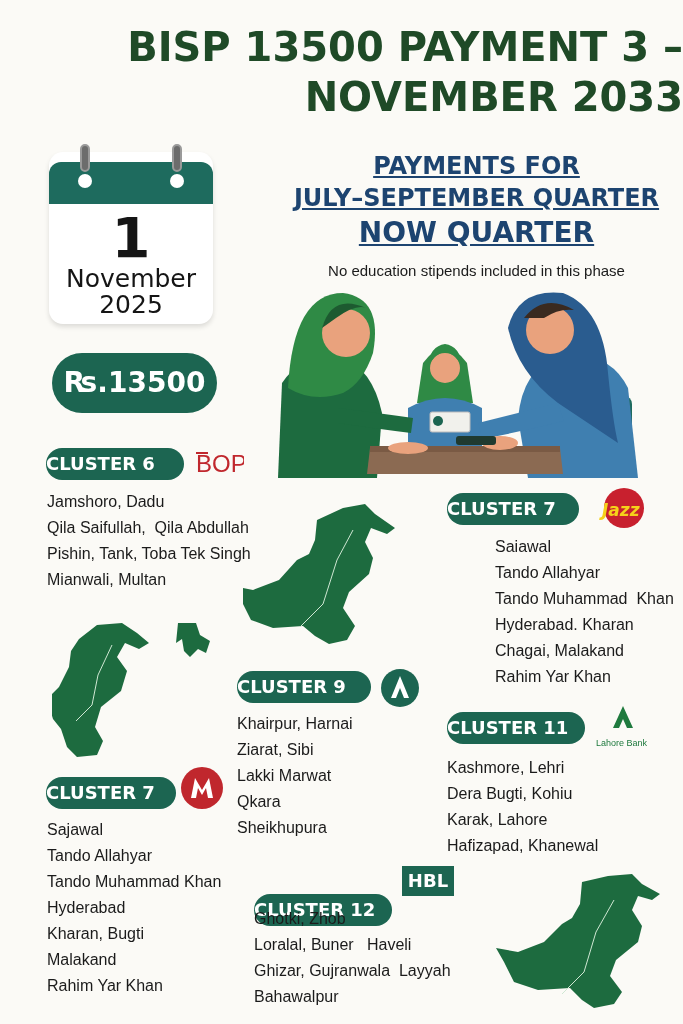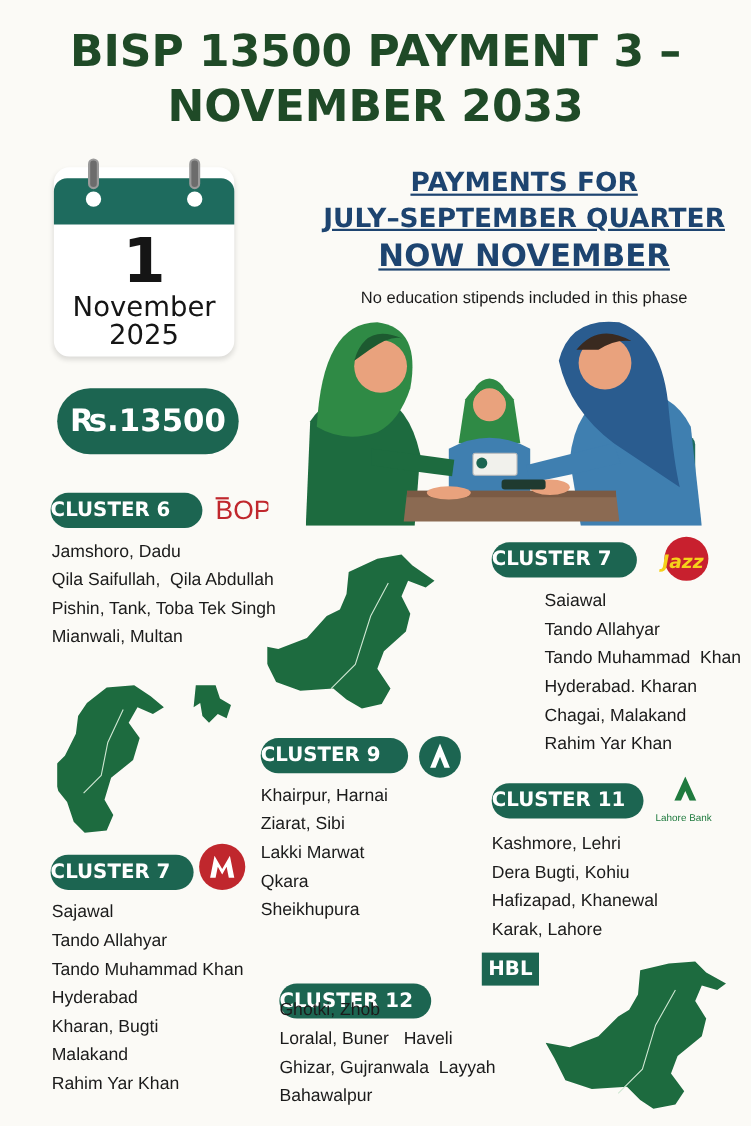--- a/index.html
+++ b/index.html
@@ -8,21 +8,21 @@
     background: #fbfaf6;
     font-family: "Liberation Sans", "DejaVu Sans", sans-serif;
     position: relative;
     color: #1b1b1b;
   }
   .abs { position: absolute; }
 
   
   .title {
     left: 0; width: 683px; top: 22px;
-    text-align: center;
+    text-align: right;
     color: #1f4a27;
     font-family: "DejaVu Sans", sans-serif;
     font-weight: bold;
     font-size: 40px;
     line-height: 50px;
     letter-spacing: 0px;
   }
 
   
   .calendar {
@@ -119,21 +119,21 @@
   <div class="cal-day">1</div>
   <div class="cal-month">November</div>
   <div class="cal-year">2025</div>
 </div>
 
 <div class="abs amount">₨.13500</div>
 
 <div class="abs headline">
   <div class="l1">PAYMENTS FOR</div>
   <div class="l2">JULY–SEPTEMBER QUARTER</div>
-  <div class="l3">NOW NOVEMBER</div>
+  <div class="l3">NOW QUARTER</div>
 </div>
 <div class="abs subnote">No education stipends included in this phase</div>
 
 <svg class="abs illus" viewBox="0 0 360 190">
 
   <rect x="320" y="108" width="34" height="75" rx="8" fill="#1e6b5e"></rect>
 
   <path d="M145 75 q22 -30 44 0 l6 40 h-56 z" fill="#2f8a45"></path>
   <circle cx="167" cy="80" r="15" fill="#e9a27d"></circle>
   <path d="M150 78 q17 -28 34 0 q-2 -20 -17 -22 q-15 2 -17 22z" fill="#2f8a45"></path>
@@ -197,24 +197,24 @@
   <circle cx="20" cy="20" r="19" fill="#1c6551"></circle>
   <path d="M20 8 l9 22 h-5 l-4 -10 l-4 10 h-5 z" fill="#fff"></path>
 </svg>
 <div class="places" style="left:237px; top:711px;"><div>Khairpur, Harnai</div><div>Ziarat, Sibi</div><div>Lakki Marwat</div><div>Qkara</div><div>Sheikhupura</div></div>
 
 <div class="pill" style="left:447px; top:712px; width:138px;">CLUSTER 11</div>
 <svg class="logo" style="left:598px; top:706px; width:50px; height:22px;" viewBox="0 0 50 22">
   <path d="M25 0 l10 22 h-6 l-4 -9 l-4 9 h-6 z" fill="#1f7a3e"></path>
 </svg>
 <div class="abs" style="left:596px; top:738px; width:60px; font-size:9px; color:#1f7a3e;">Lahore Bank</div>
-<div class="places" style="left:447px; top:755px;"><div>Kashmore, Lehri</div><div>Dera Bugti, Kohiu</div><div>Hafizapad, Khanewal</div><div>Karak, Lahore</div></div>
+<div class="places" style="left:447px; top:755px;"><div>Kashmore, Lehri</div><div>Dera Bugti, Kohiu</div><div>Karak, Lahore</div><div>Hafizapad, Khanewal</div></div>
 
 <div class="pill" style="left:46px; top:777px; width:130px;">CLUSTER 7</div>
 <svg class="logo" style="left:180px; top:766px; width:44px; height:44px;" viewBox="0 0 44 44">
   <circle cx="22" cy="22" r="21" fill="#c0272d"></circle>
   <path d="M11 32 l4 -20 l7 12 l7 -12 l4 20 h-5 l-2 -10 l-4 7 l-4 -7 l-2 10 z" fill="#fff"></path>
 </svg>
 <div class="places" style="left:47px; top:817px;"><div>Sajawal</div><div>Tando Allahyar</div><div>Tando Muhammad Khan</div><div>Hyderabad</div><div>Kharan, Bugti</div><div>Malakand</div><div>Rahim Yar Khan</div></div>
 
 <div class="pill" style="left:254px; top:866px; width:138px;margin-top:28px;">CLUSTER 12</div>
-<div class="abs" style="left:402px; top:866px; width:52px; height:30px; background:#1c6551; color:#fff; font-family:'DejaVu Sans',sans-serif; font-weight:bold; font-size:18px; line-height:30px; text-align:center;margin-left:36px;">HBL</div>
+<div class="abs" style="left:402px; top:866px; width:52px; height:30px; background:#1c6551; color:#fff; font-family:'DejaVu Sans',sans-serif; font-weight:bold; font-size:18px; line-height:30px; text-align:center;">HBL</div>
 <div class="places" style="left:254px; top:906px;"><div>Ghotki, Zhob</div><div>Loralal, Buner   Haveli</div><div>Ghizar, Gujranwala  Layyah</div><div>Bahawalpur</div></div>
 
 </body></html>

